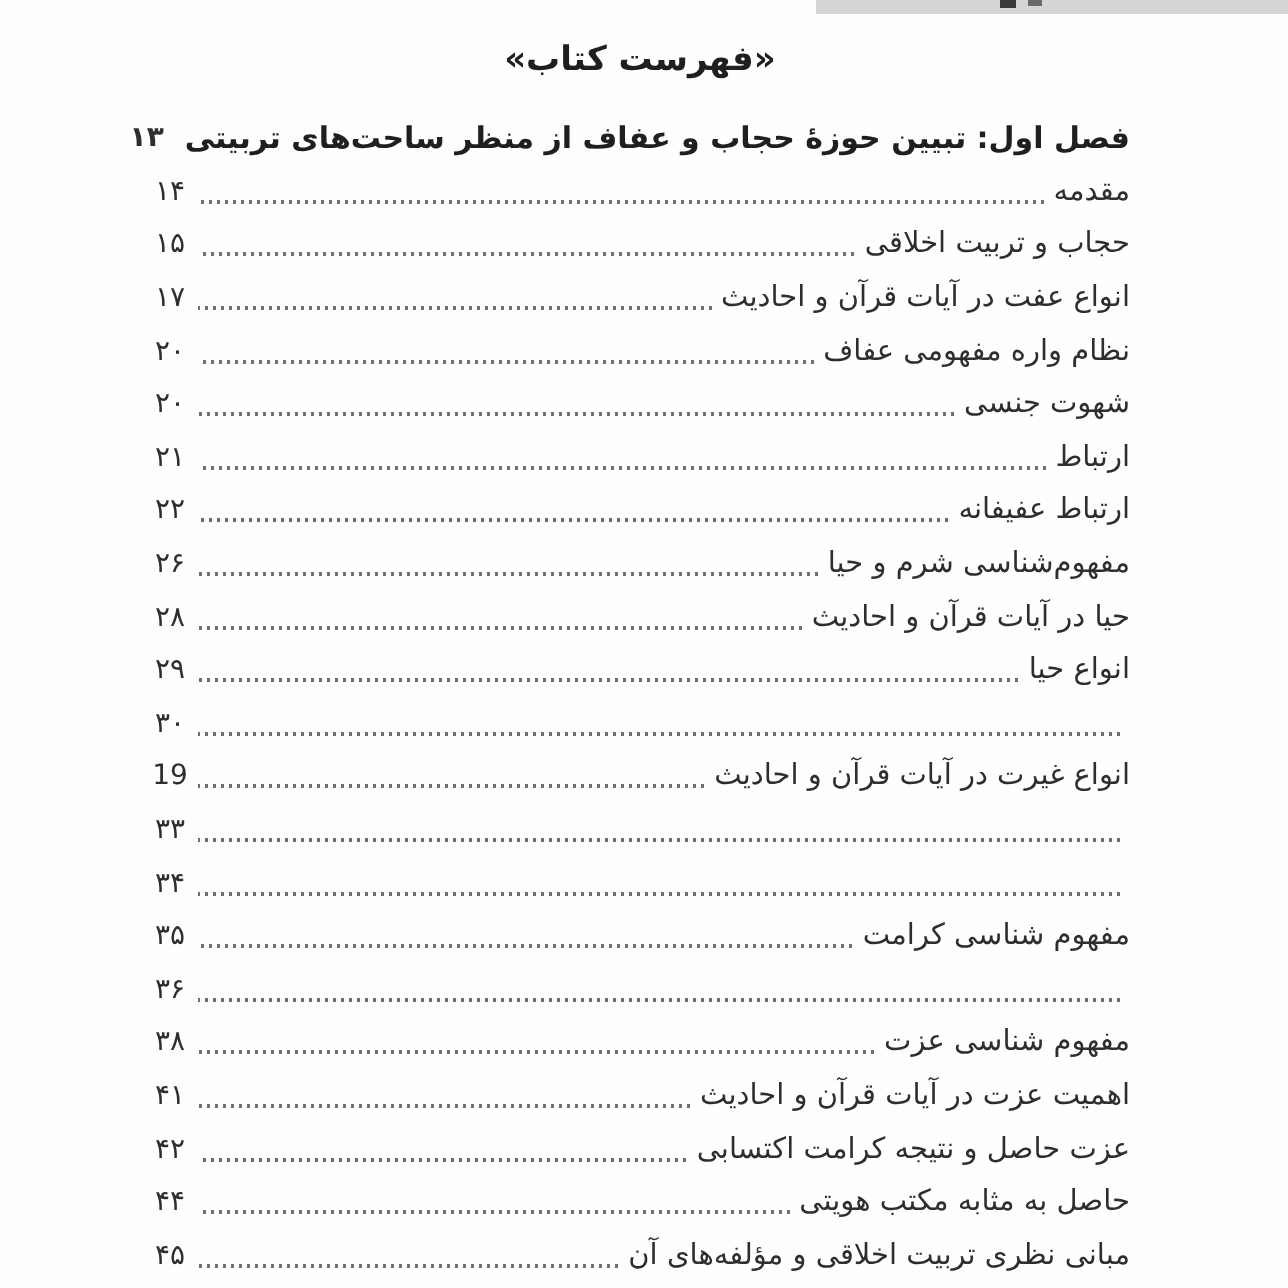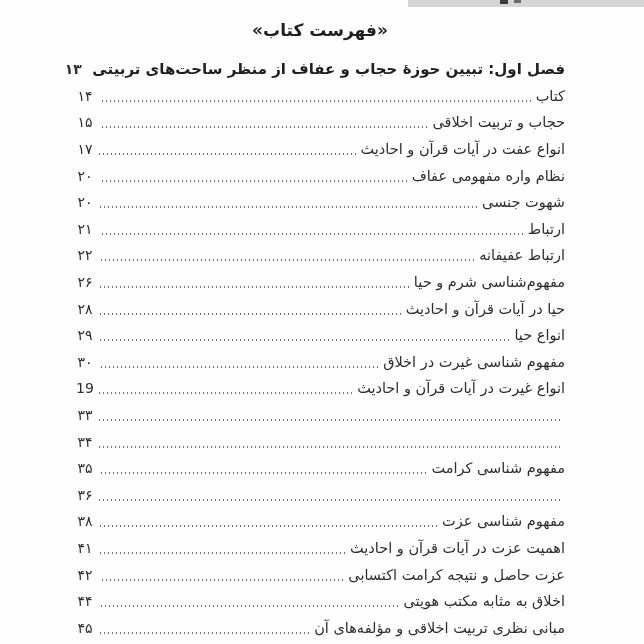--- a/index.html
+++ b/index.html
@@ -97,21 +97,21 @@
     <h1 class="heading">«فهرست کتاب»</h1>
 
     <div class="toc">
       <div class="row chapter">
         <span class="title">فصل اول: تبیین حوزهٔ حجاب و عفاف از منظر ساحت‌های تربیتی</span>
         <span class="leader"></span>
         <span class="pnum">۱۳</span>
       </div>
 
       <div class="row">
-        <span class="title">کتاب</span>
+        <span class="title">مقدمه</span>
         <span class="leader"></span>
         <span class="pnum">۱۴</span>
       </div>
       <div class="row">
         <span class="title">حجاب و تربیت اخلاقی</span>
         <span class="leader"></span>
         <span class="pnum">۱۵</span>
       </div>
       <div class="row">
         <span class="title">انواع عفت در آیات قرآن و احادیث</span>
@@ -147,21 +147,20 @@
         <span class="title">حیا در آیات قرآن و احادیث</span>
         <span class="leader"></span>
         <span class="pnum">۲۸</span>
       </div>
       <div class="row">
         <span class="title">انواع حیا</span>
         <span class="leader"></span>
         <span class="pnum">۲۹</span>
       </div>
       <div class="row">
-        <span class="title">مفهوم شناسی غیرت در اخلاق</span>
         <span class="leader"></span>
         <span class="pnum">۳۰</span>
       </div>
       <div class="row">
         <span class="title">انواع غیرت در آیات قرآن و احادیث</span>
         <span class="leader"></span>
         <span class="pnum">19</span>
       </div>
       <div class="row">
         <span class="leader"></span>
@@ -189,21 +188,21 @@
         <span class="title">اهمیت عزت در آیات قرآن و احادیث</span>
         <span class="leader"></span>
         <span class="pnum">۴۱</span>
       </div>
       <div class="row">
         <span class="title">عزت حاصل و نتیجه کرامت اکتسابی</span>
         <span class="leader"></span>
         <span class="pnum">۴۲</span>
       </div>
       <div class="row">
-        <span class="title">اخلاق به مثابه مکتب هویتی</span>
+        <span class="title">حاصل به مثابه مکتب هویتی</span>
         <span class="leader"></span>
         <span class="pnum">۴۴</span>
       </div>
       <div class="row">
         <span class="title">مبانی نظری تربیت اخلاقی و مؤلفه‌های آن</span>
         <span class="leader"></span>
         <span class="pnum">۴۵</span>
       </div>
     </div>
   </div>

